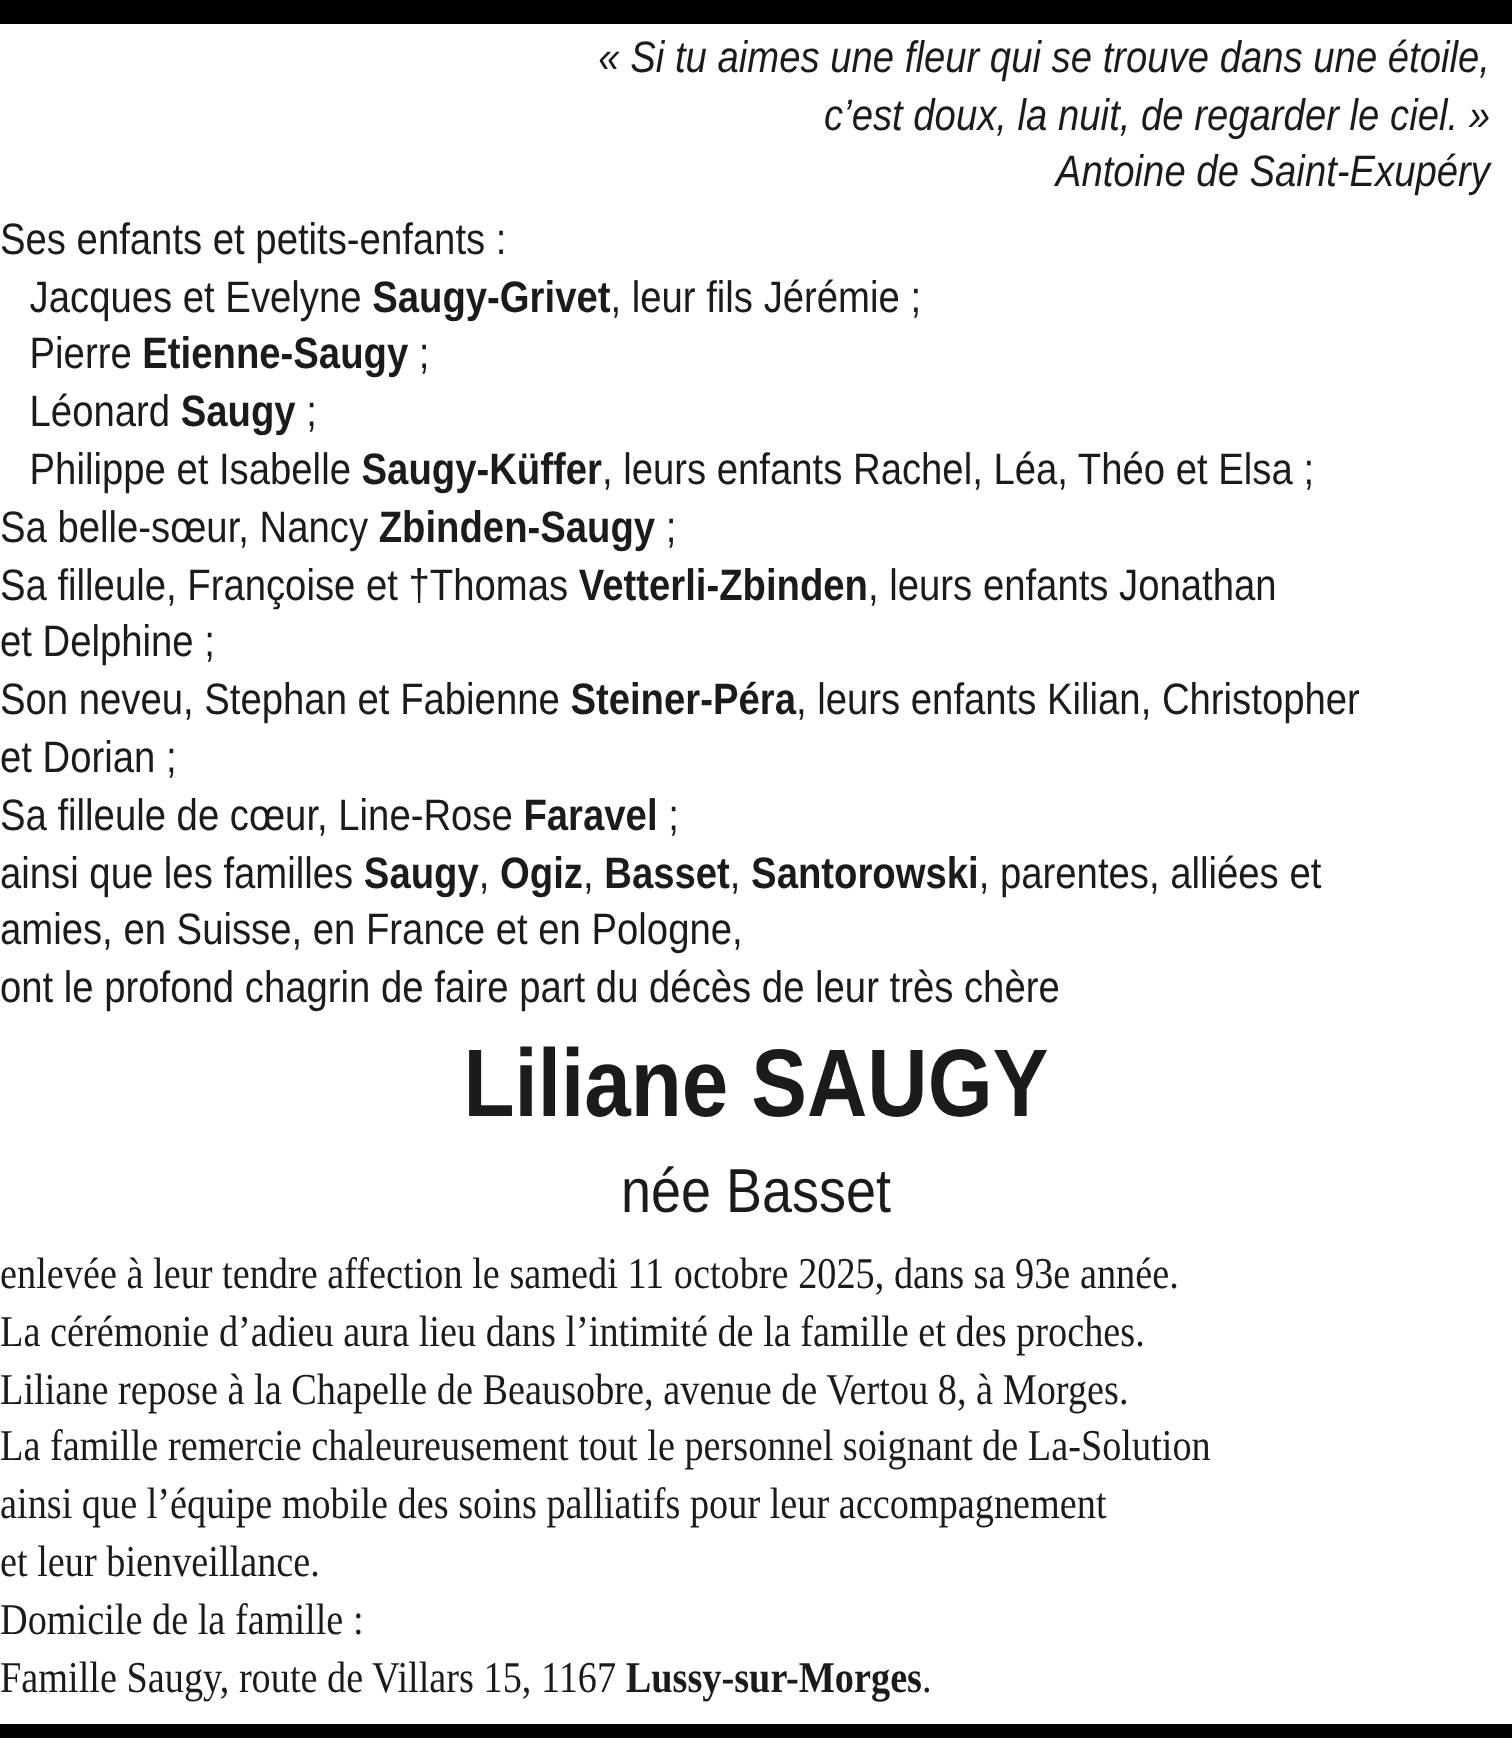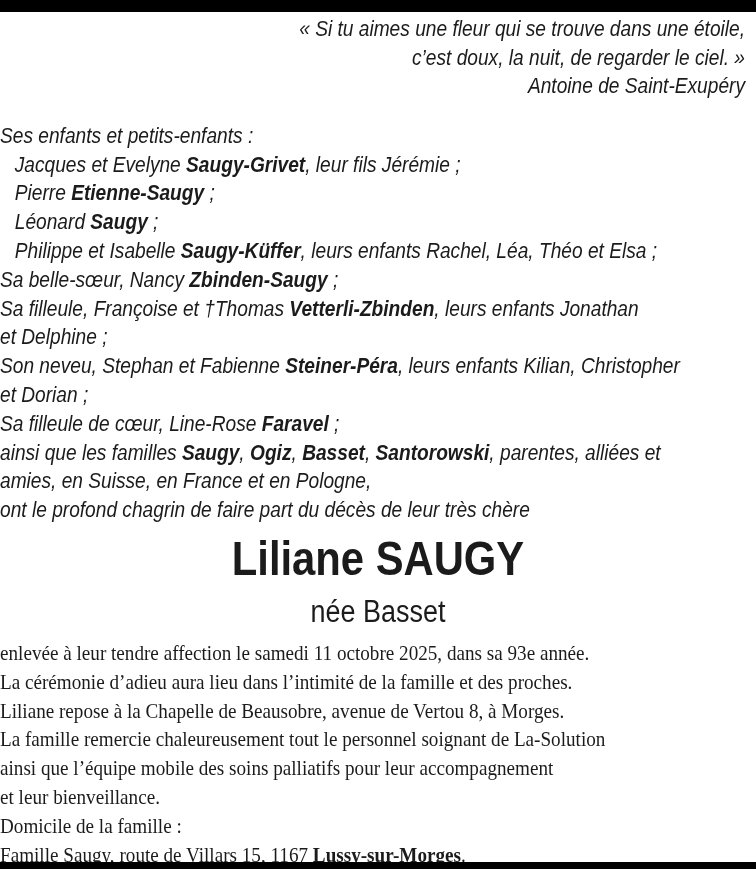--- a/index.html
+++ b/index.html
@@ -45,21 +45,21 @@
     margin-top: 3px;
     text-align: right;
     padding-right: 11px;
   }
   .quote .line {
     font-style: italic;
     line-height: 28.6px;
     transform-origin: right center;
   }
 
-  .family { margin-top: 21px; font-style: italic; }
+  .family { margin-top: 5px; }
 
   .name {
     margin: 8px 0 0 0;
     font-size: 48px;
     font-weight: 700;
     line-height: 52px;
     text-align: center;
     white-space: nowrap;
     transform: scaleX(0.87);
     transform-origin: center center;

